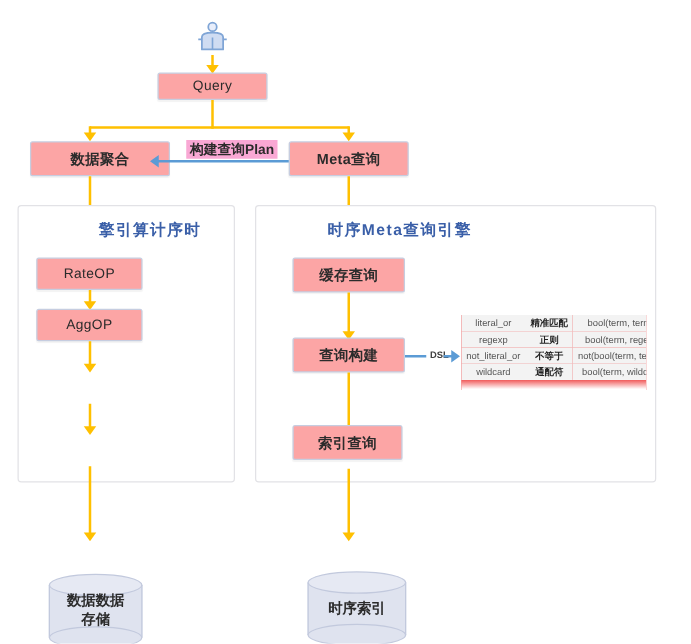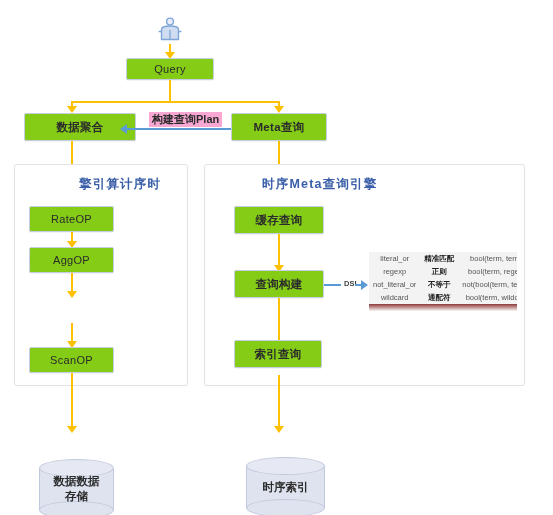--- a/index.html
+++ b/index.html
@@ -15,21 +15,21 @@
     position: relative;
     width: 553px;
     height: 515px;
     background: #ffffff;
     overflow: hidden;
   }
 
   
   .box {
     position: absolute;
-    background: #84cc16;
+    background: #fca5a5;
     border: 1px solid #c6cde0;
     border-radius: 2px;
     box-sizing: border-box;
     display: flex;
     align-items: center;
     justify-content: center;
     color: #2b2b2b;
     font-size: 11px;
     letter-spacing: .3px;
     box-shadow: 0 1px 1px rgba(0,0,0,.05);
@@ -148,21 +148,21 @@
     font-weight: 700;
     color: #2b2b2b;
     line-height: 15px;
     z-index: 3;
     white-space: pre-line;
   }
 
   
   .dsl-table {
     position: absolute;
-    background: #7f1d1d;
+    background: #ef4444;
     border-collapse: collapse;
     font-size: 7.5px;
     color: #555;
     overflow: hidden;
   }
   .dsl-table table {
     border-collapse: collapse;
     width: 100%;
   }
   .dsl-table td {
@@ -237,23 +237,20 @@
 
   <div class="box" style="left:29px; top:247px; width:85px; height:26px;">
     <span>AggOP</span>
   </div>
   <div class="arrow-line vline" style="left:71px; top:273px; height:21px;"></div>
   <div class="arrow-head" style="left:67px; top:291px;"></div>
 
   <div class="arrow-line vline" style="left:71px; top:323px; height:21px;"></div>
   <div class="arrow-head" style="left:67px; top:341px;"></div>
 
-  <div class="box" style="left:29px; top:347px; width:85px; height:26px;">
-    <span>ScanOP</span>
-  </div>
 
   <div class="arrow-line vline" style="left:71px; top:373px; height:56px;"></div>
   <div class="arrow-head" style="left:67px; top:426px;"></div>
 
   <div class="panel" style="left:204px; top:164px; width:321px; height:222px;"></div>
   <div class="panel-title" style="left:214px; top:176px;">时序Meta查询引擎</div>
 
   <div class="box cn" style="left:234px; top:206px; width:90px; height:28px;text-align:right;">
     <span>缓存查询</span>
   </div>

